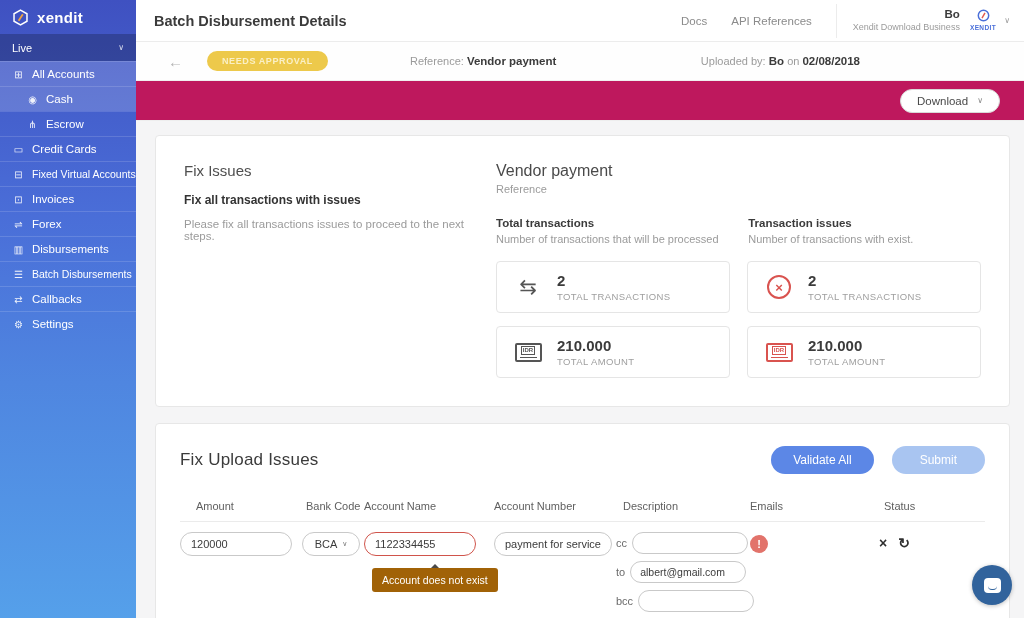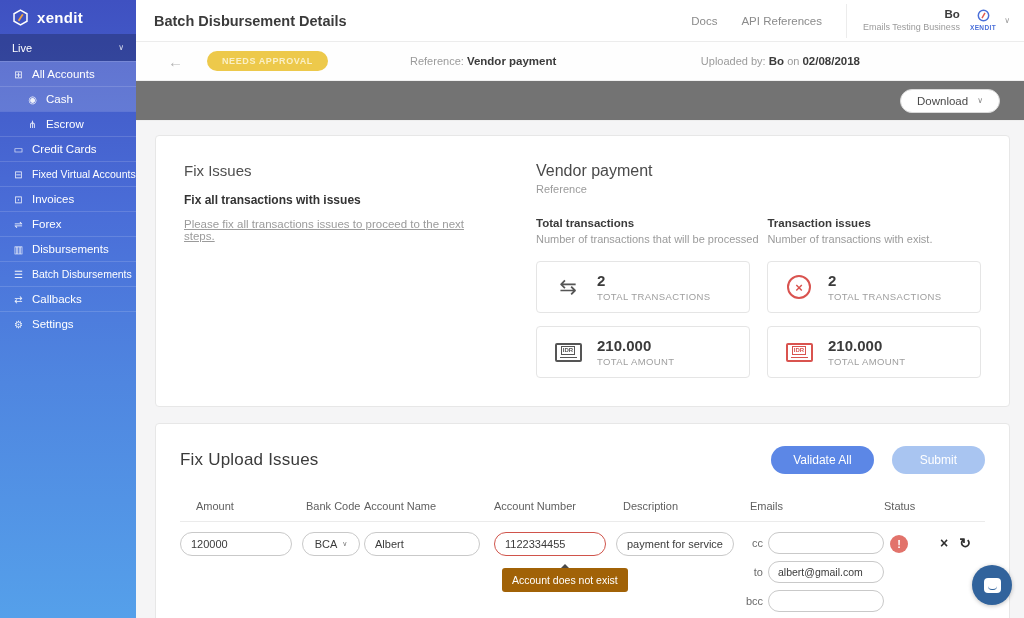--- a/index.html
+++ b/index.html
@@ -39,35 +39,35 @@
   .subbar { height:39px; background:#fefefe; border-bottom:1px solid #f0f0f0;
     position:relative; display:flex; align-items:center; }
   .back-arrow { margin-left:32px; color:#b4b4b4; font-size:15px; cursor:pointer; }
   .status-badge { margin-left:24px; background:#edc94b; color:#faf0c6; font-size:9px;
     font-weight:bold; letter-spacing:.6px; padding:5px 15px; border-radius:11px; }
   .ref-group { position:absolute; left:274px; font-size:11px; color:#9b9b9b; }
   .ref-group b { color:#3b3b3b; font-size:11.5px; }
   .upload-group { position:absolute; right:164px; font-size:11px; color:#9b9b9b; }
   .upload-group b { color:#3b3b3b; font-size:11.5px; }
 
-  .download-band { height:40px; background:#737373; border-bottom:1px solid #eee;
+  .download-band { height:40px; background:#be185d; border-bottom:1px solid #eee;
     display:flex; align-items:center; justify-content:flex-end; padding-right:24px; }
   .download-btn { display:flex; align-items:center; gap:9px; border:1px solid #d9d9d9;
     background:#fff; border-radius:15px; padding:5px 16px; font-size:11.5px; color:#4a4a4a; cursor:pointer; }
   .download-btn .chev { font-size:8px; color:#888; }
 
   .content { padding:14px 14px 0 19px; height:505px; overflow:hidden; }
-  .card { background:#fff; border:1px solid #e7e7e7; border-radius:4px;gap:40px; }
+  .card { background:#fff; border:1px solid #e7e7e7; border-radius:4px; }
 
   
   .card1 { display:flex; padding:26px 28px; margin-bottom:16px; height:272px; }
   .fi-left { width:312px; padding-right:24px; }
   .fi-title { font-size:15px; color:#4f4f4f; margin-bottom:14px; font-weight:normal; }
   .fi-sub { font-size:12px; font-weight:bold; color:#333; margin-bottom:11px; }
-  .fi-desc { font-size:11.5px; color:#9b9b9b;text-decoration:underline; }
+  .fi-desc { font-size:11.5px; color:#9b9b9b; }
   .fi-right { flex:1; }
   .ref-title { font-size:16px; color:#4a4a4a; font-weight:normal; margin-bottom:3px; }
   .ref-label { font-size:11px; color:#9b9b9b; margin-bottom:22px; }
   .stats-row { display:flex; margin-bottom:16px; }
   .stat-col1 { width:52%; } .stat-col2 { width:48%; }
   .stat-label { font-size:11.5px; font-weight:bold; color:#3b3b3b; margin-bottom:4px; }
   .stat-desc { font-size:11px; color:#9b9b9b; }
   .metrics { display:grid; grid-template-columns:1fr 1fr; gap:13px 17px; }
   .metric { border:1px solid #e5e5e5; border-radius:4px; height:52px; display:flex;
     align-items:center; padding:0 15px; gap:13px; }
@@ -203,21 +203,21 @@
 <div class="main">
 
   <div class="topbar">
     <div class="page-title">Batch Disbursement Details</div>
     <div class="top-right">
       <span class="top-link">Docs</span>
       <span class="top-link">API References</span>
       <span class="divider-v"></span>
       <span class="user-block">
         <div class="user-name">Bo</div>
-        <div class="user-biz">Emails Testing Business</div>
+        <div class="user-biz">Xendit Download Business</div>
       </span>
       <span class="brand-block">
         <svg width="13" height="13" viewBox="0 0 14 14">
           <circle cx="7" cy="7" r="5.6" fill="none" stroke="#4a6fd9" stroke-width="1.6"></circle>
           <line x1="8.6" y1="4.2" x2="5.4" y2="9.8" stroke="#e05a4e" stroke-width="1.5"></line>
         </svg>
         <div class="brand-text">XENDIT</div>
       </span>
       <span class="top-chevron">∨</span>
     </div>
@@ -332,21 +332,20 @@
       </div>
 
       <div class="tgrid trow">
         <span><input class="pill-input w-amount" value="120000" style=""></span>
         <span>
           <span class="bank-select">
             <span>BCA</span>
             <span class="chev">∨</span>
           </span>
         </span>
-        <span><input class="pill-input w-name" value="Albert" style=""></span>
         <span class="num-col">
           <input class="pill-input err-input" value="1122334455" style="">
           <span class="tooltip">Account does not exist</span>
         </span>
         <span><input class="pill-input w-desc" value="payment for services" style=""></span>
         <span class="email-rows">
           <span class="email-row">
             <span class="email-label">cc</span>
             <input class="email-input" value="" style="">
           </span>

